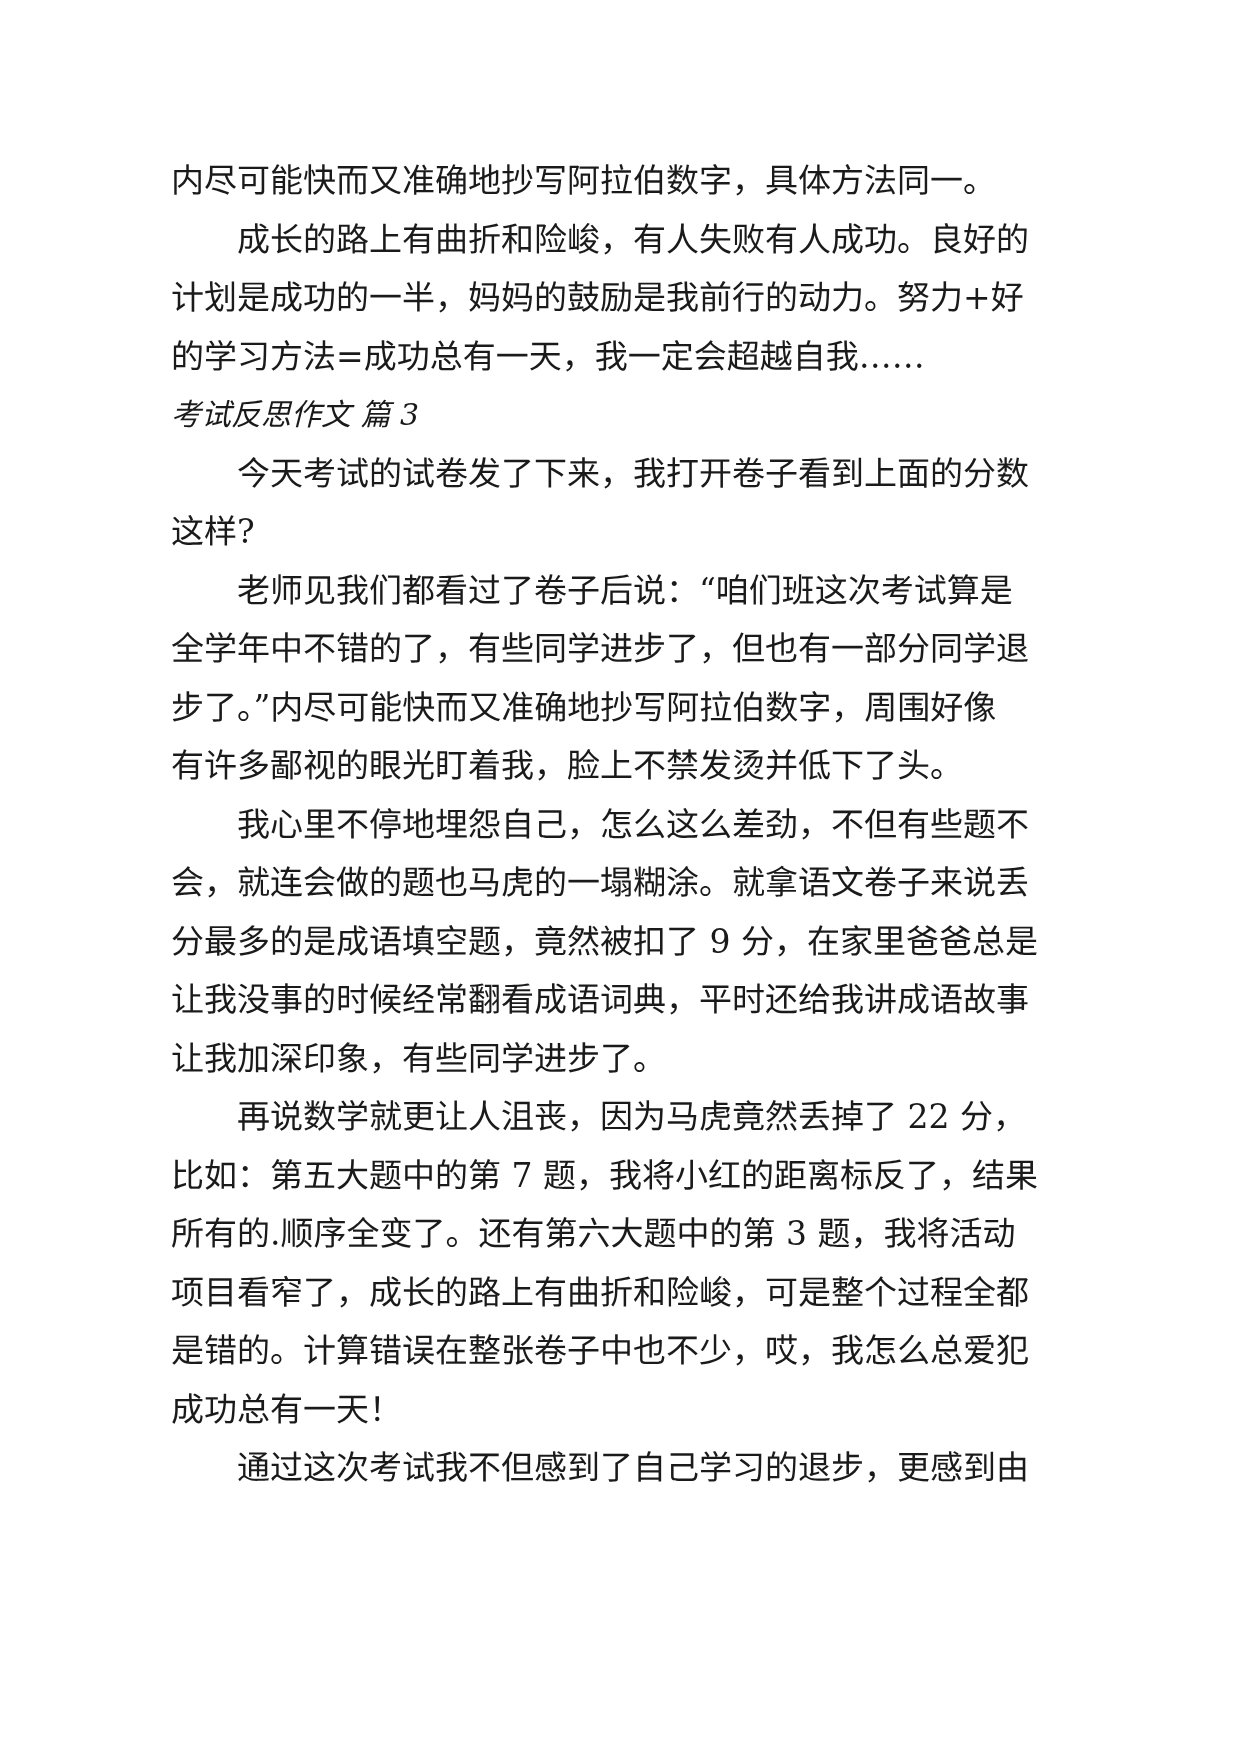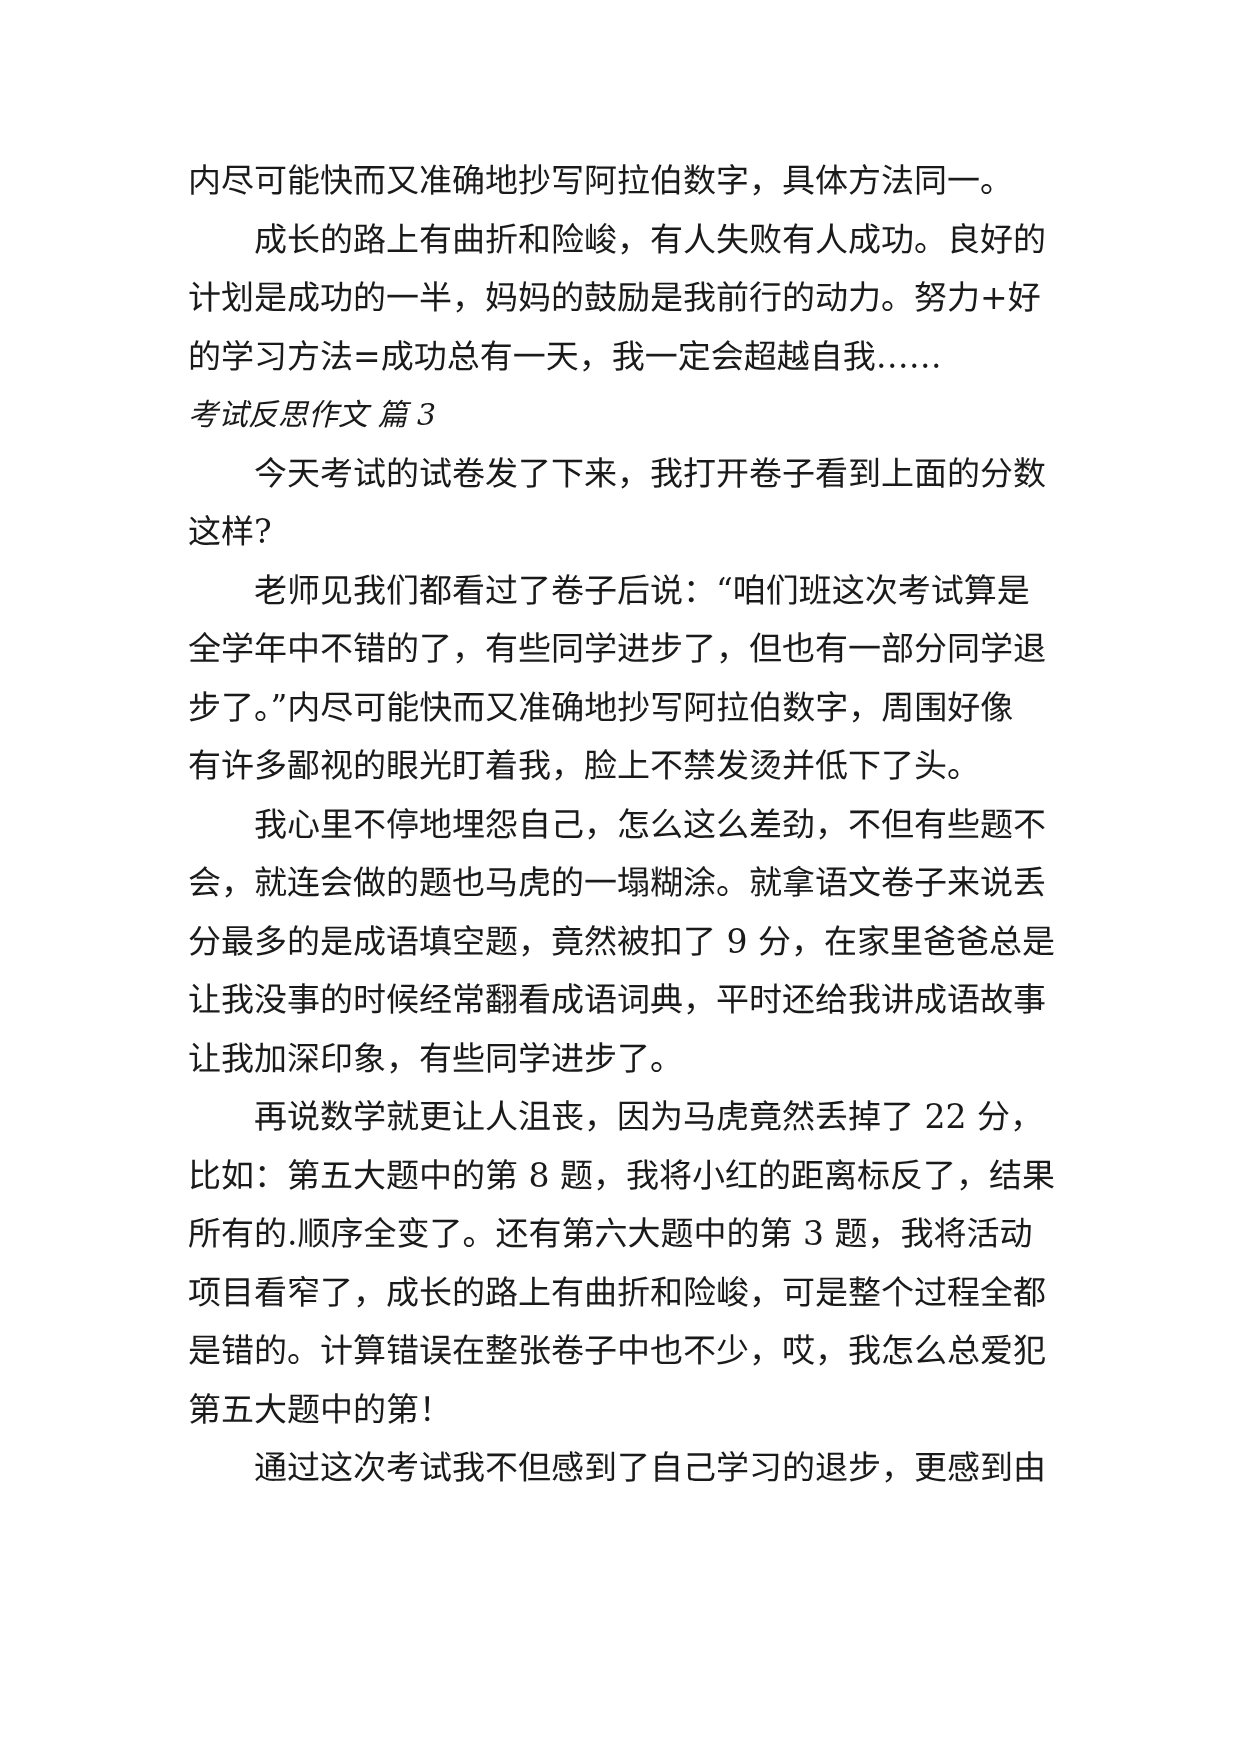--- a/index.html
+++ b/index.html
@@ -11,21 +11,21 @@
     position: relative;
     width: 1241px;
     height: 1754px;
     margin: 0 auto;
     background: #ffffff;
     overflow: hidden;
     font-family: "DejaVu Serif", "Liberation Serif", serif;
   }
   .essay-body {
     position: absolute;
-    left: 188px;
+    left: 171px;
     top: 152px;
     width: 875px;
     color: #1a1a1a;
   }
   .line {
     height: 58.5px;
     line-height: 58.5px;
     font-size: 33px;
     letter-spacing: 0px;
     white-space: pre;
@@ -55,20 +55,20 @@
       <div class="line indent">老师见我们都看过了卷子后说：“咱们班这次考试算是</div>
       <div class="line">全学年中不错的了，有些同学进步了，但也有一部分同学退</div>
       <div class="line">步了。”内尽可能快而又准确地抄写阿拉伯数字，周围好像</div>
       <div class="line">有许多鄙视的眼光盯着我，脸上不禁发烫并低下了头。</div>
       <div class="line indent">我心里不停地埋怨自己，怎么这么差劲，不但有些题不</div>
       <div class="line">会，就连会做的题也马虎的一塌糊涂。就拿语文卷子来说丢</div>
       <div class="line">分最多的是成语填空题，竟然被扣了 9 分，在家里爸爸总是</div>
       <div class="line">让我没事的时候经常翻看成语词典，平时还给我讲成语故事</div>
       <div class="line">让我加深印象，有些同学进步了。</div>
       <div class="line indent">再说数学就更让人沮丧，因为马虎竟然丢掉了 22 分，</div>
-      <div class="line">比如：第五大题中的第 8 题，我将小红的距离标反了，结果</div>
+      <div class="line">比如：第五大题中的第 7 题，我将小红的距离标反了，结果</div>
       <div class="line">所有的.顺序全变了。还有第六大题中的第 3 题，我将活动</div>
       <div class="line">项目看窄了，成长的路上有曲折和险峻，可是整个过程全都</div>
       <div class="line">是错的。计算错误在整张卷子中也不少，哎，我怎么总爱犯</div>
-      <div class="line">第五大题中的第！</div>
+      <div class="line">成功总有一天！</div>
       <div class="line indent">通过这次考试我不但感到了自己学习的退步，更感到由</div>
     </div>
 </div>
 
 </body></html>

